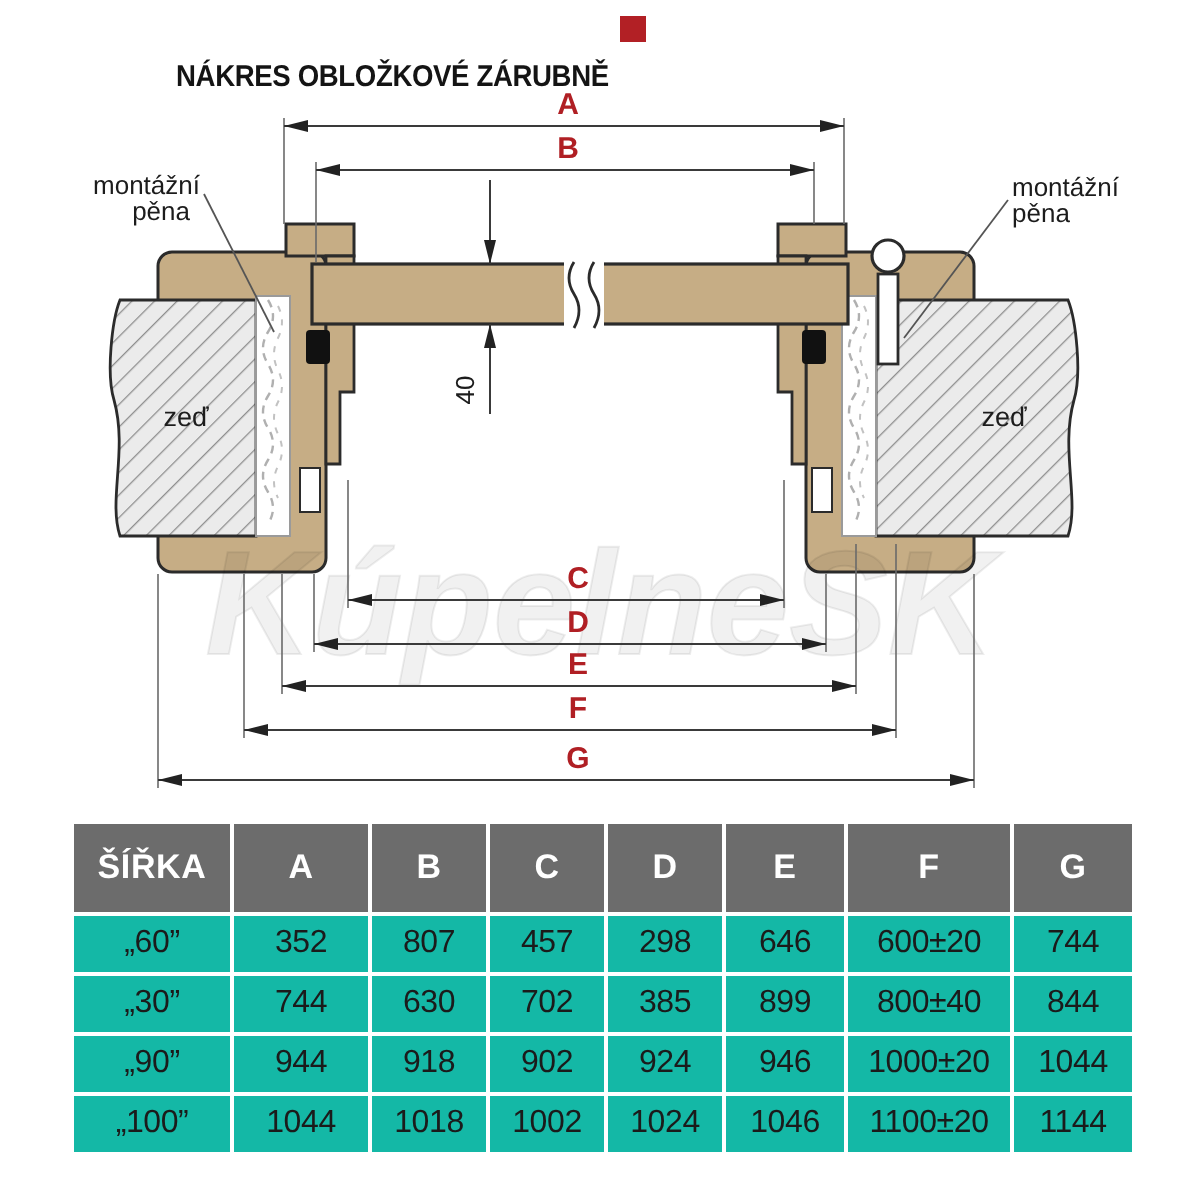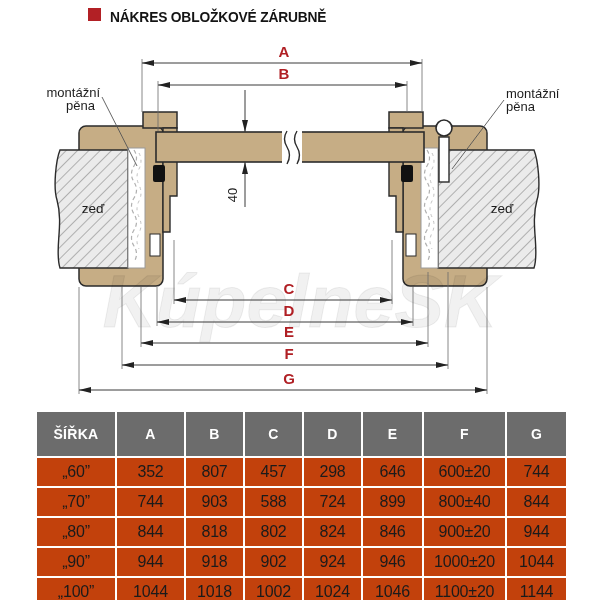--- a/index.html
+++ b/index.html
@@ -1,25 +1,25 @@
 <!DOCTYPE html>
 <html><head>
 <meta charset="utf-8">
 <style>
   html,body{margin:0;padding:0;background:#fff;}
   body{width:600px;height:600px;position:relative;font-family:"Liberation Sans",sans-serif;overflow:hidden;}
-  .title-row{position:absolute;left:88px;top:8px;display:flex;align-items:flex-start;gap:9px;}
+  .title-row{position:absolute;left:88px;top:8px;display:flex;align-items:flex-end;gap:9px;flex-direction:column;}
   .title-bullet{width:13px;height:13px;background:#b22025;flex:0 0 auto;}
   .title-text{font-size:15px;font-weight:bold;color:#141414;letter-spacing:-0.2px;
               display:inline-block;transform:scaleX(.92);transform-origin:left center;white-space:nowrap;}
   .diagram{position:absolute;left:0;top:35px;}
   table.sizes{position:absolute;left:35px;top:410px;border-collapse:separate;border-spacing:2px;table-layout:fixed;}
-  table.sizes th{background:#6c6c6c;color:#fff;font-size:14px;font-weight:bold;height:42px;
+  table.sizes th{background:#6c6c6c;color:#fff;font-size:17px;font-weight:bold;height:42px;
                  text-align:center;vertical-align:middle;letter-spacing:.3px;}
-  table.sizes td{background:#c2410c;color:#1b1b1b;font-size:16px;height:26px;
+  table.sizes td{background:#14b8a6;color:#1b1b1b;font-size:16px;height:26px;
                  text-align:center;vertical-align:middle;letter-spacing:-0.2px;}
   text{font-family:"Liberation Sans",sans-serif;}
   .dimlabel{font-size:15px;font-weight:bold;fill:#b01f24;}
   .notelabel{font-size:13px;fill:#1c1c1c;}
   .walllabel{font-size:13.5px;fill:#1c1c1c;}
   .wm{font-size:74px;font-weight:bold;font-style:italic;fill:rgba(0,0,0,0.055);
       stroke:rgba(0,0,0,0.07);stroke-width:1;}
 </style>
 </head>
 <body>
@@ -164,38 +164,28 @@
         <td>„60”</td>
         <td>352</td>
         <td>807</td>
         <td>457</td>
         <td>298</td>
         <td>646</td>
         <td>600±20</td>
         <td>744</td>
       </tr>
       <tr>
-        <td>„70”</td>
+        <td>„30”</td>
         <td>744</td>
-        <td>903</td>
-        <td>588</td>
-        <td>724</td>
+        <td>630</td>
+        <td>702</td>
+        <td>385</td>
         <td>899</td>
         <td>800±40</td>
         <td>844</td>
-      </tr>
-      <tr>
-        <td>„80”</td>
-        <td>844</td>
-        <td>818</td>
-        <td>802</td>
-        <td>824</td>
-        <td>846</td>
-        <td>900±20</td>
-        <td>944</td>
       </tr>
       <tr>
         <td>„90”</td>
         <td>944</td>
         <td>918</td>
         <td>902</td>
         <td>924</td>
         <td>946</td>
         <td>1000±20</td>
         <td>1044</td>

